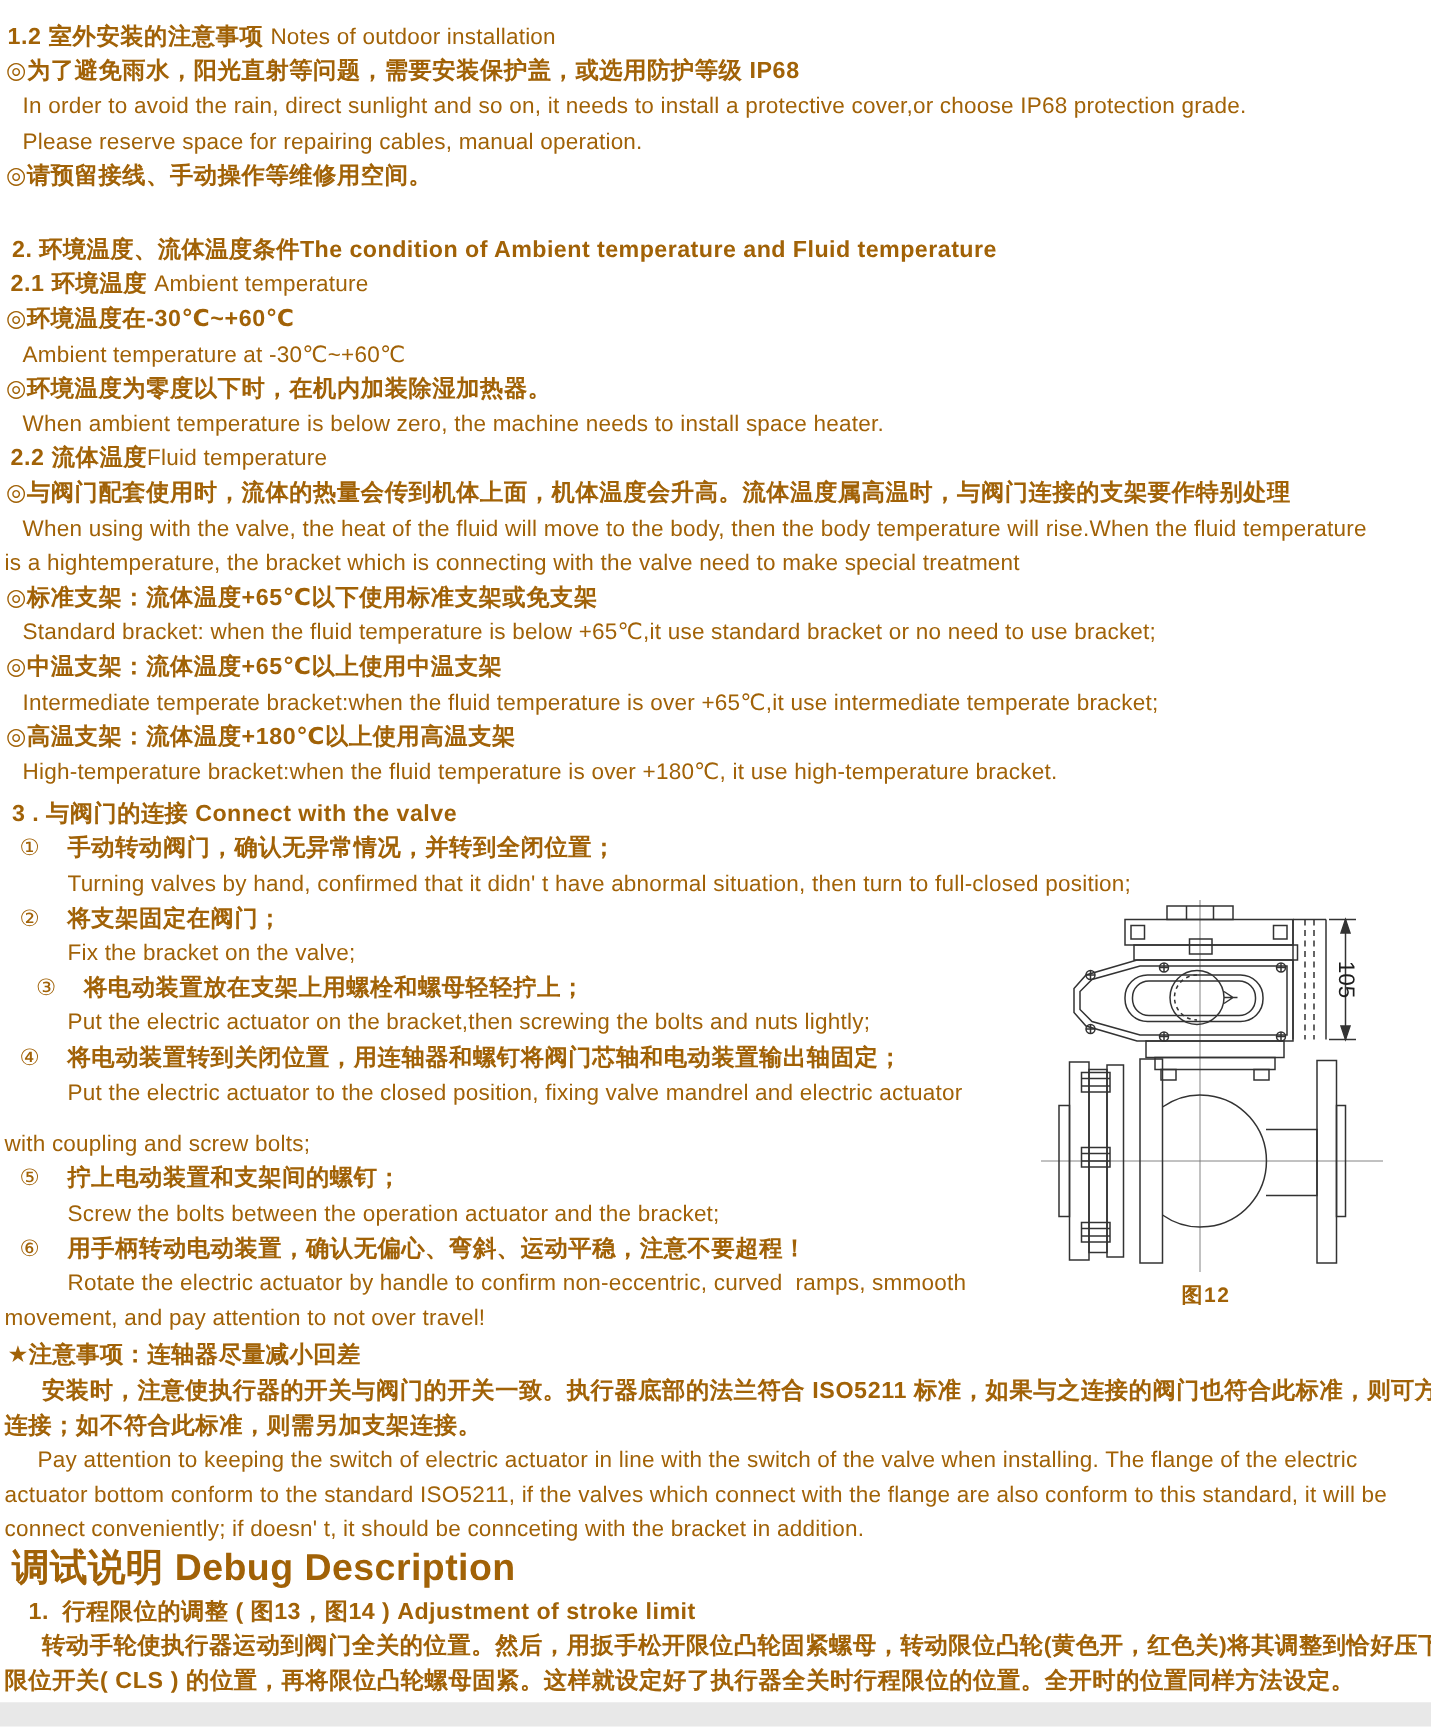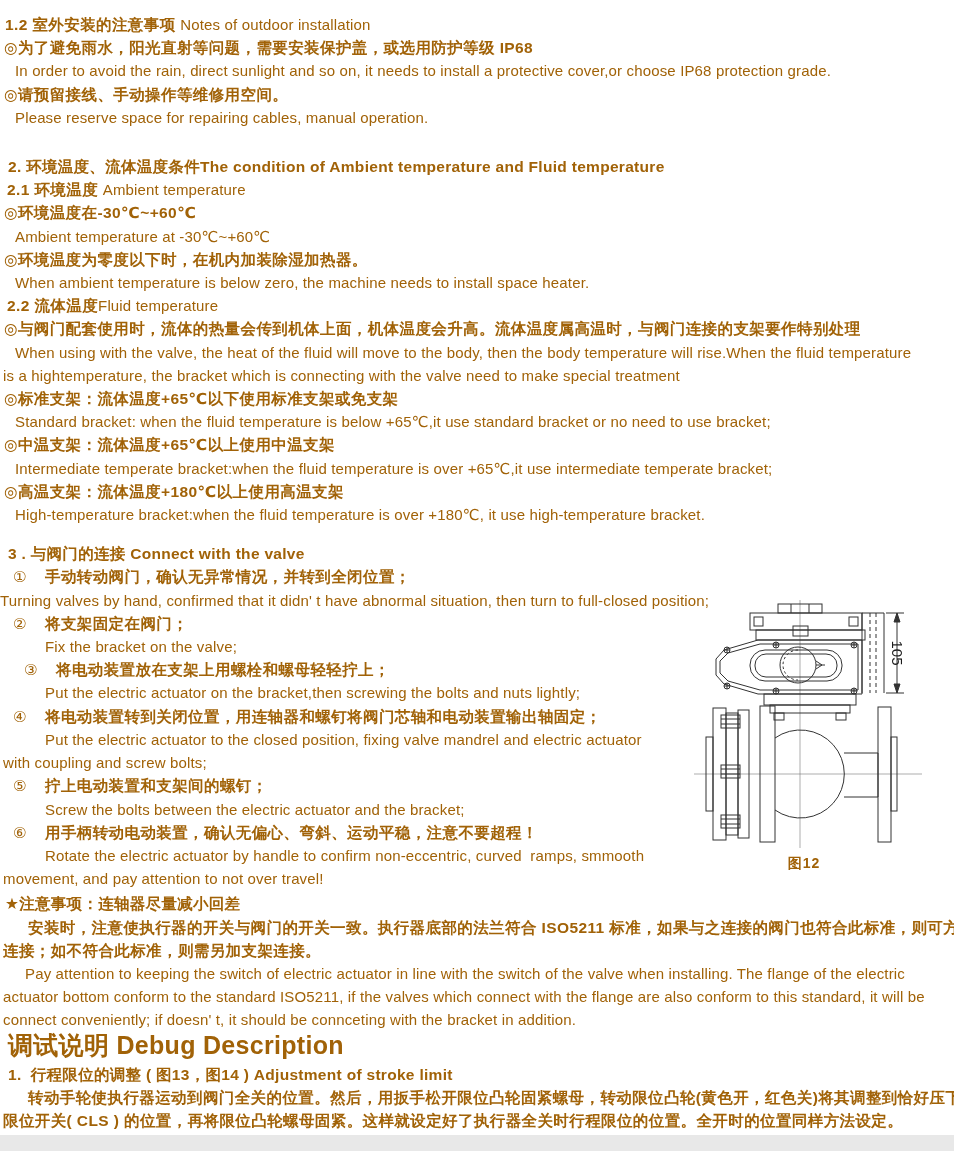--- a/index.html
+++ b/index.html
@@ -23,61 +23,61 @@
 </style>
 </head>
 <body>
 
 <div class="page">
 
   <div class="doc">
       <div class="line cn" style="padding-left: 5px;"><span>1.2 室外安装的注意事项 </span><span class="en-inline">Notes of outdoor installation</span></div>
       <div class="line cn" style="padding-left: 4px;"><span>◎为了避免雨水，阳光直射等问题，需要安装保护盖，或选用防护等级 IP68</span></div>
       <div class="line en" style="padding-left: 15px;"><span>In order to avoid the rain, direct sunlight and so on, it needs to install a protective cover,or choose IP68 protection grade.</span></div>
+      <div class="line en" style="padding-left: 15px;"><span>Please reserve space for repairing cables, manual operation.</span></div>
       <div class="line cn" style="padding-left: 4px;"><span>◎请预留接线、手动操作等维修用空间。</span></div>
-      <div class="line en" style="padding-left: 15px;"><span>Please reserve space for repairing cables, manual operation.</span></div>
       <div class="line h" style="margin-top: 26px; padding-left: 8px;"><span>2. 环境温度、流体温度条件The condition of Ambient temperature and Fluid temperature</span></div>
       <div class="line cn" style="padding-left: 7px;"><span>2.1 环境温度 </span><span class="en-inline">Ambient temperature</span></div>
       <div class="line cn" style="padding-left: 4px;"><span>◎环境温度在-30℃~+60℃</span></div>
       <div class="line en" style="padding-left: 15px;"><span>Ambient temperature at -30℃~+60℃</span></div>
       <div class="line cn" style="padding-left: 4px;"><span>◎环境温度为零度以下时，在机内加装除湿加热器。</span></div>
       <div class="line en" style="padding-left: 15px;"><span>When ambient temperature is below zero, the machine needs to install space heater.</span></div>
       <div class="line cn" style="padding-left: 7px;"><span>2.2 流体温度</span><span class="en-inline">Fluid temperature</span></div>
       <div class="line cn" style="padding-left: 4px;"><span>◎与阀门配套使用时，流体的热量会传到机体上面，机体温度会升高。流体温度属高温时，与阀门连接的支架要作特别处理</span></div>
       <div class="line en" style="padding-left: 15px;"><span>When using with the valve, the heat of the fluid will move to the body, then the body temperature will rise.When the fluid temperature</span></div>
       <div class="line en" style="padding-left: 3px;"><span>is a hightemperature, the bracket which is connecting with the valve need to make special treatment</span></div>
       <div class="line cn" style="padding-left: 4px;"><span>◎标准支架：流体温度+65℃以下使用标准支架或免支架</span></div>
       <div class="line en" style="padding-left: 15px;"><span>Standard bracket: when the fluid temperature is below +65℃,it use standard bracket or no need to use bracket;</span></div>
       <div class="line cn" style="padding-left: 4px;"><span>◎中温支架：流体温度+65℃以上使用中温支架</span></div>
       <div class="line en" style="padding-left: 15px;"><span>Intermediate temperate bracket:when the fluid temperature is over +65℃,it use intermediate temperate bracket;</span></div>
       <div class="line cn" style="padding-left: 4px;"><span>◎高温支架：流体温度+180℃以上使用高温支架</span></div>
       <div class="line en" style="padding-left: 15px;"><span>High-temperature bracket:when the fluid temperature is over +180℃, it use high-temperature bracket.</span></div>
-      <div class="line h" style="margin-top: 16px; padding-left: 8px;"><span>3 . 与阀门的连接 Connect with the valve</span></div>
+      <div class="line h" style="margin-top: 5px; padding-left: 8px;"><span>3 . 与阀门的连接 Connect with the valve</span></div>
       <div class="line cn" style="padding-left: 13px;"><span class="marker">①</span><span>手动转动阀门，确认无异常情况，并转到全闭位置；</span></div>
-      <div class="line en" style=""><span>Turning valves by hand, confirmed that it didn' t have abnormal situation, then turn to full-closed position;</span></div>
+      <div class="line en" style="padding-left: 45px;"><span>Turning valves by hand, confirmed that it didn' t have abnormal situation, then turn to full-closed position;</span></div>
       <div class="line cn" style="padding-left: 13px;"><span class="marker">②</span><span>将支架固定在阀门；</span></div>
       <div class="line en" style="padding-left: 45px;"><span>Fix the bracket on the valve;</span></div>
       <div class="line cn" style="padding-left: 24px;"><span class="marker">③</span><span>将电动装置放在支架上用螺栓和螺母轻轻拧上；</span></div>
       <div class="line en" style="padding-left: 45px;"><span>Put the electric actuator on the bracket,then screwing the bolts and nuts lightly;</span></div>
       <div class="line cn" style="padding-left: 13px;"><span class="marker">④</span><span>将电动装置转到关闭位置，用连轴器和螺钉将阀门芯轴和电动装置输出轴固定；</span></div>
       <div class="line en" style="padding-left: 45px;"><span>Put the electric actuator to the closed position, fixing valve mandrel and electric actuator</span></div>
-      <div class="line en" style="padding-left: 3px;"><span>with coupling and screw bolts;</span></div>
+      <div class="line en" style="padding-left: 3px; margin-top: 11px;"><span>with coupling and screw bolts;</span></div>
       <div class="line cn" style="padding-left: 13px;"><span class="marker">⑤</span><span>拧上电动装置和支架间的螺钉；</span></div>
-      <div class="line en" style="padding-left: 45px;"><span>Screw the bolts between the electric actuator and the bracket;</span></div>
+      <div class="line en" style="padding-left: 45px;"><span>Screw the bolts between the operation actuator and the bracket;</span></div>
       <div class="line cn" style="padding-left: 13px;"><span class="marker">⑥</span><span>用手柄转动电动装置，确认无偏心、弯斜、运动平稳，注意不要超程！</span></div>
       <div class="line en" style="padding-left: 45px;"><span>Rotate the electric actuator by handle to confirm non-eccentric, curved  ramps, smmooth</span></div>
       <div class="line en" style="padding-left: 3px;"><span>movement, and pay attention to not over travel!</span></div>
       <div class="line h" style="margin-top: 2px; padding-left: 5px;"><span>★注意事项：连轴器尽量减小回差</span></div>
       <div class="line cn" style="padding-left: 28px;"><span>安装时，注意使执行器的开关与阀门的开关一致。执行器底部的法兰符合 ISO5211 标准，如果与之连接的阀门也符合此标准，则可方便</span></div>
       <div class="line cn" style="padding-left: 3px;"><span>连接；如不符合此标准，则需另加支架连接。</span></div>
       <div class="line en" style="padding-left: 25px;"><span>Pay attention to keeping the switch of electric actuator in line with the switch of the valve when installing. The flange of the electric</span></div>
       <div class="line en" style="padding-left: 3px;"><span>actuator bottom conform to the standard ISO5211, if the valves which connect with the flange are also conform to this standard, it will be</span></div>
       <div class="line en" style="padding-left: 3px;"><span>connect conveniently; if doesn' t, it should be connceting with the bracket in addition.</span></div>
       <div class="line h-lg" style="padding-left: 8px;"><span>调试说明 Debug Description</span></div>
-      <div class="line h" style="margin-top: 4px; padding-left: 8px;"><span>1.  行程限位的调整 ( 图13，图14 ) Adjustment of stroke limit</span></div>
+      <div class="line h" style="margin-top: 4px; padding-left: 8px; margin-left: 11px;"><span>1.  行程限位的调整 ( 图13，图14 ) Adjustment of stroke limit</span></div>
       <div class="line cn" style="padding-left: 28px;"><span>转动手轮使执行器运动到阀门全关的位置。然后，用扳手松开限位凸轮固紧螺母，转动限位凸轮(黄色开，红色关)将其调整到恰好压下</span></div>
       <div class="line cn" style="padding-left: 3px;"><span>限位开关( CLS ) 的位置，再将限位凸轮螺母固紧。这样就设定好了执行器全关时行程限位的位置。全开时的位置同样方法设定。</span></div>
     </div>
 
   <div class="figure">
     <svg width="260" height="258" viewBox="0 0 260 258" xmlns="http://www.w3.org/2000/svg">
 
       <g class="thin" stroke="#777" fill="none">
         <line x1="106" y1="2" x2="106" y2="250"></line>
         <line x1="0" y1="176" x2="228" y2="176"></line>

